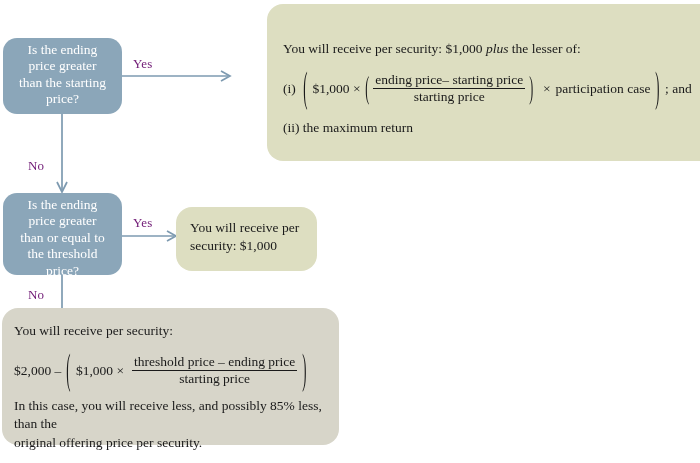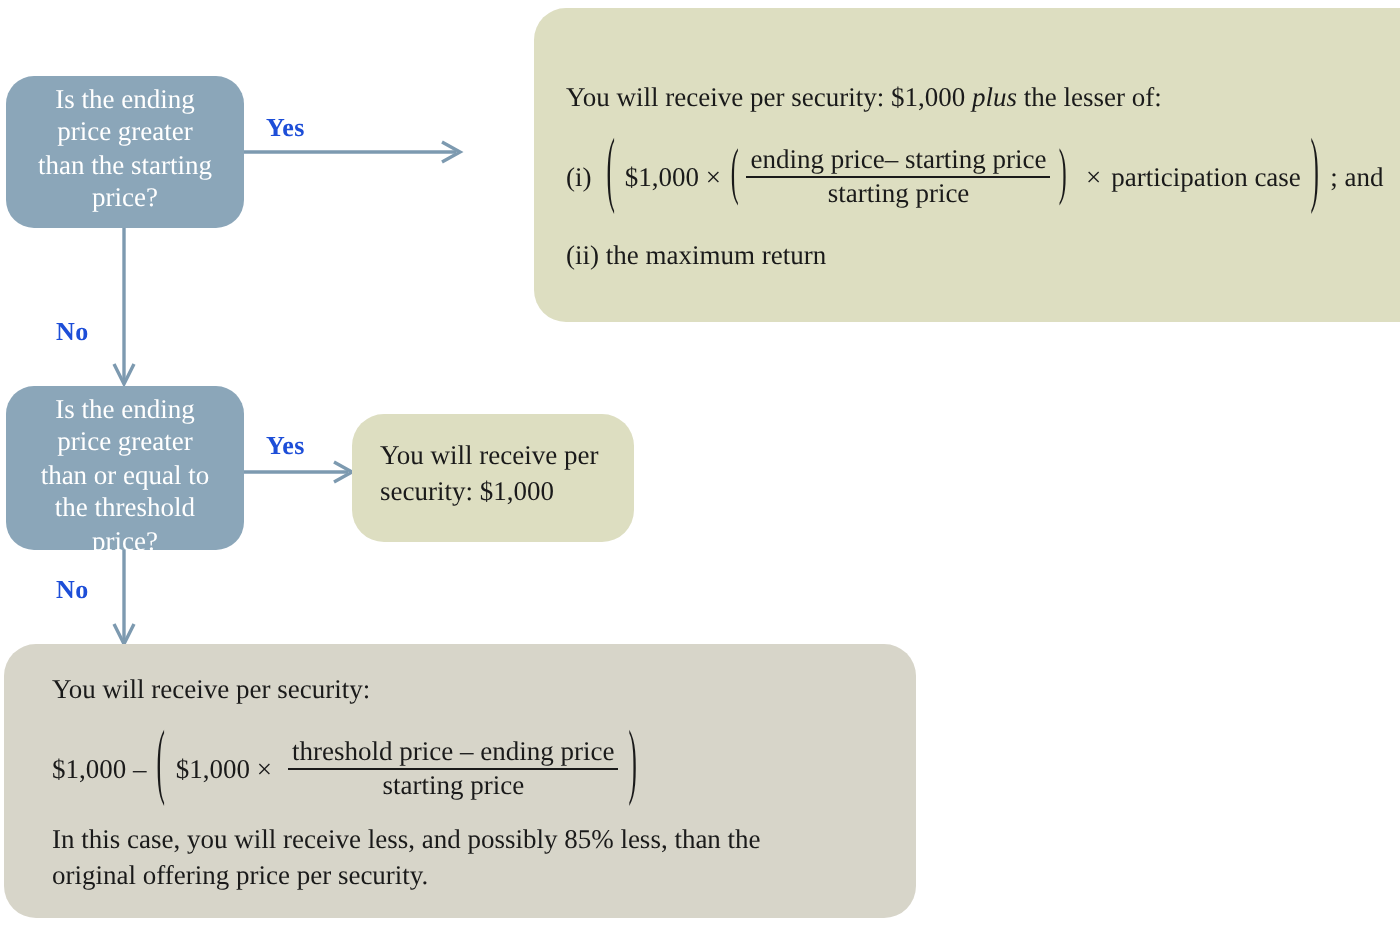--- a/index.html
+++ b/index.html
@@ -48,22 +48,22 @@
     font-size: 13.5px;
     line-height: 1.35;
   }
   .result.gray {
     background: #d7d5c9;
   }
   
   .edge-label {
     position: absolute;
     font-size: 13px;
-    font-weight: bold;
-    color: #1d4ed8;
+    font-weight: normal;
+    color: #701a75;
     letter-spacing: .2px;
   }
 
   
   .fline {
     display: flex;
     align-items: center;
     white-space: nowrap;
   }
   .frac {
@@ -170,26 +170,26 @@
     </div>
 
     <div class="mt">(ii) the maximum return</div>
   </div>
 
   <div class="node result" style="left:176px; top:207px; width:141px; height:64px; padding:12px 14px;">
     <div>You will receive per</div>
     <div>security: $1,000</div>
   </div>
 
-  <div class="node result gray" style="left:2px; top:322px; width:456px; height:137px; padding:14px 24px;">
+  <div class="node result gray" style="left:2px; top:308px; width:337px; height:137px; padding:14px 12px;">
 
     <div>You will receive per security:</div>
 
     <div class="fline mt">
-      <span>$1,000 –</span>
+      <span>$2,000 –</span>
       <span class="paren">(</span>
       <span>$1,000  ×</span>
       <span class="frac" style="margin-left:8px;">
         <span class="num">threshold price – ending price</span>
         <span class="den">starting price</span>
       </span>
       <span class="paren">)</span>
     </div>
 
     <div class="mt-sm">In this case, you will receive less, and possibly 85% less, than the</div>

